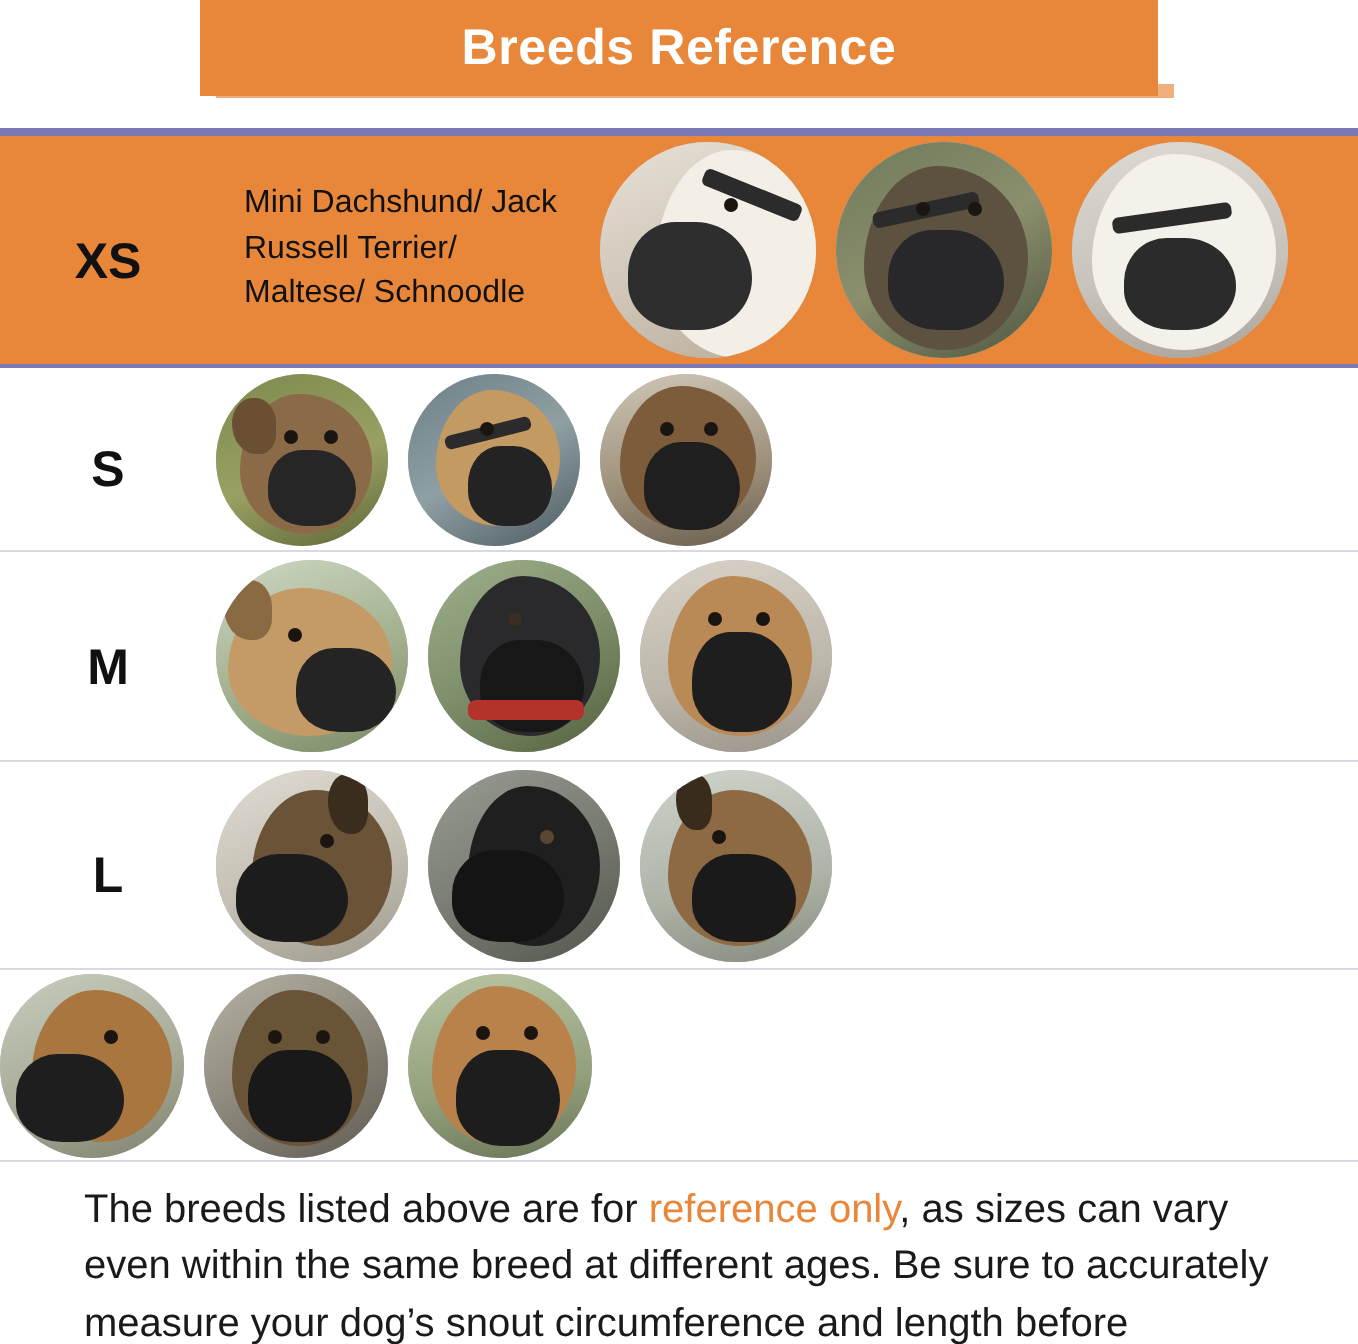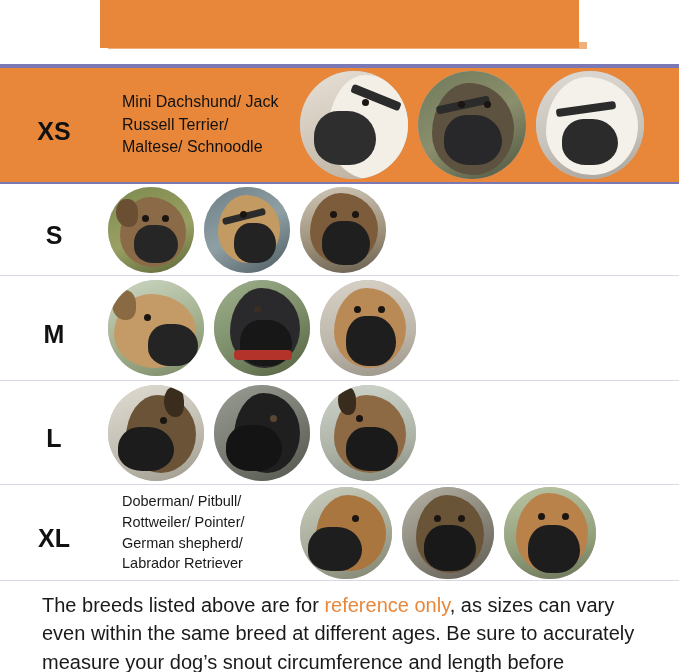--- a/index.html
+++ b/index.html
@@ -145,20 +145,21 @@
   .note .hl { color: #e8873a; }
 </style>
 </head>
 <body>
 
 <div id="page">
 
   <div class="header-wrap">
     <div class="header-shadow"></div>
     <div class="header-band"></div>
+    <div class="header-title">Breeds Reference</div>
   </div>
 
   <div class="table">
 
     <div class="row highlight" style="height:118px;">
       <div class="cell-size">XS</div>
       <div class="cell-breeds">Mini Dachshund/ Jack Russell Terrier/ Maltese/ Schnoodle</div>
       <div class="cell-photos">
         <div class="photo">
           <div class="ph-bg" style="background:linear-gradient(160deg,#e7e0d6 0%,#cfc6b8 55%,#b9ad9c 100%);"></div>
@@ -259,22 +260,20 @@
           <div class="ph-bg" style="background:linear-gradient(170deg,#cfd4cb 0%,#aeb3a8 60%,#878c80 100%);"></div>
           <div class="ph-dog" style="left:14px;top:10px;width:72px;height:78px;background:#8d6a43;"></div>
           <div class="ph-ear" style="left:18px;top:2px;width:18px;height:28px;background:#3a2c1c;"></div>
           <div class="ph-muzzle" style="left:26px;top:42px;width:52px;height:44px;background:#1a1a1a;"></div>
           <div class="ph-eye" style="left:36px;top:30px;"></div>
         </div>
       </div>
     </div>
 
     <div class="row" style="height:96px;border-bottom:1px solid #d9d9e3;">
-      <div class="cell-size">XL</div>
-      <div class="cell-breeds">Doberman/ Pitbull/ Rottweiler/ Pointer/ German shepherd/ Labrador Retriever</div>
       <div class="cell-photos">
         <div class="photo" style="width:92px;height:92px;flex:0 0 92px;">
           <div class="ph-bg" style="background:linear-gradient(160deg,#c9cdbe 0%,#a7ab98 55%,#7f836f 100%);"></div>
           <div class="ph-dog" style="left:16px;top:8px;width:70px;height:76px;background:#a9763f;"></div>
           <div class="ph-muzzle" style="left:8px;top:40px;width:54px;height:44px;background:#1e1e1e;"></div>
           <div class="ph-eye" style="left:52px;top:28px;"></div>
         </div>
         <div class="photo" style="width:92px;height:92px;flex:0 0 92px;">
           <div class="ph-bg" style="background:linear-gradient(150deg,#b7b2a6 0%,#8d887c 50%,#605c52 100%);"></div>
           <div class="ph-dog" style="left:14px;top:8px;width:68px;height:78px;background:#6a5438;"></div>

